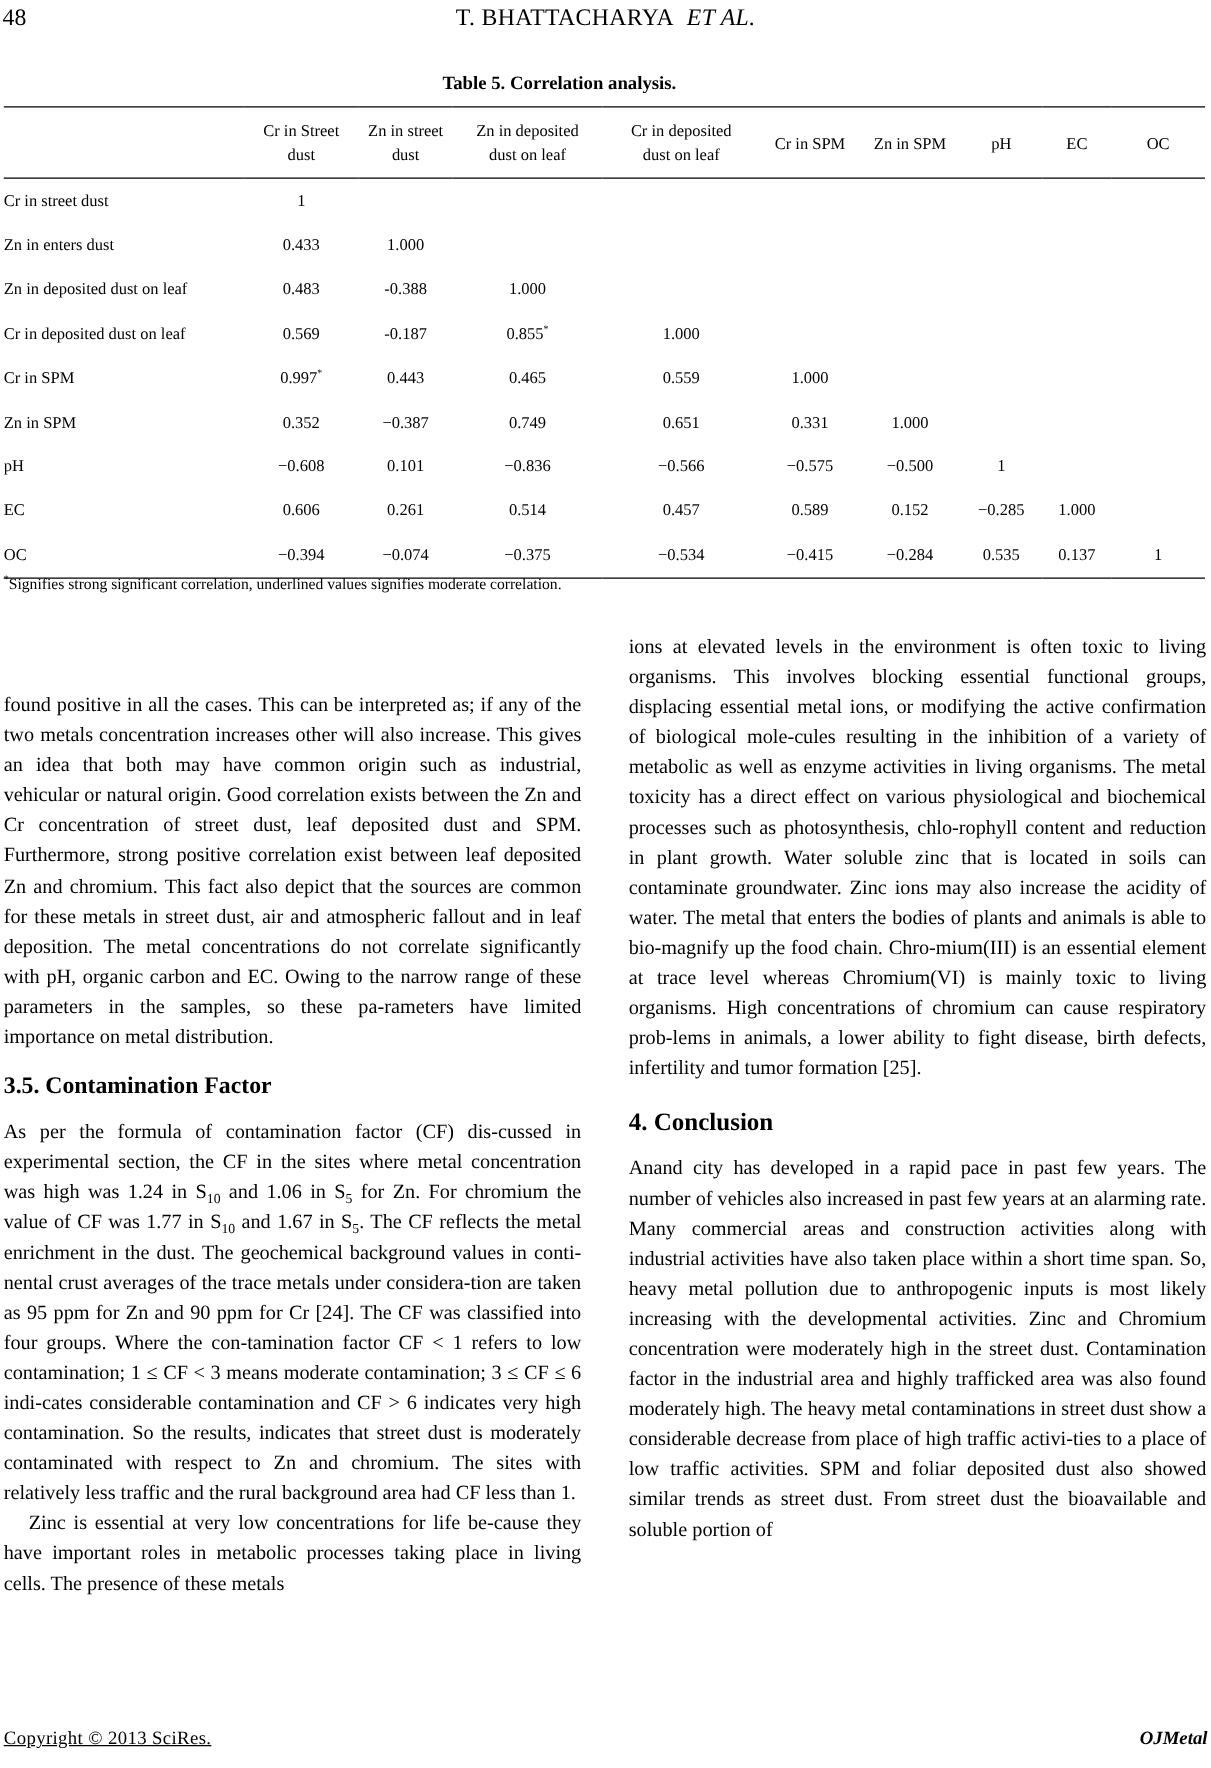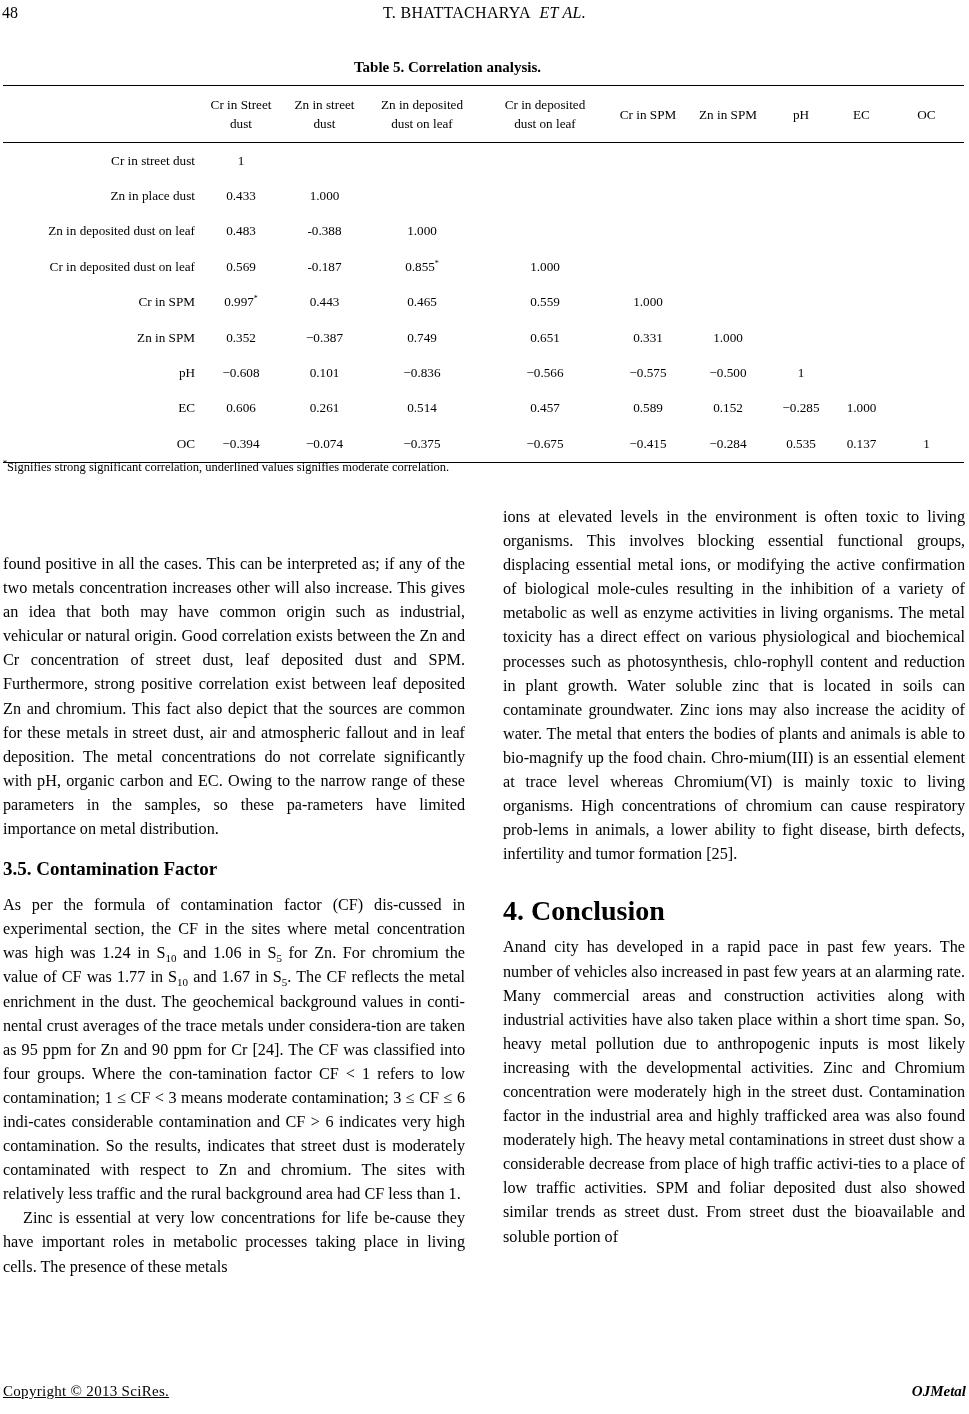--- a/index.html
+++ b/index.html
@@ -1,41 +1,41 @@
 <!DOCTYPE html>
 <html><head>
 <meta charset="utf-8">
 <style>
   html, body { margin: 0; padding: 0; background: #ffffff; }
   body {
     width: 969px; height: 1414px; position: relative; overflow: hidden;
     font-family: "Liberation Serif", "DejaVu Serif", serif; color: #000;
   }
-  .running-head { position: absolute; top: 4px; left: 0; width: 829px; height: 24px; font-size: 16px; text-decoration: underline; }
+  .running-head { position: absolute; top: 4px; left: 0; width: 829px; height: 24px; font-size: 19px; text-decoration: underline; }
   .page-num { position: absolute; left: 2px; top: 0; }
   .authors { position: absolute; left: 0; width: 969px; text-align: center; top: 0; letter-spacing: 0.3px; }
   .authors i { font-style: italic; }
   .table-caption { position: absolute; top: 59px; left: 0; width: 895px; text-align: center; font-weight: bold; font-size: 15px; }
   .table-wrap { position: absolute; top: 85px; left: 3px; width: 961px; }
   table.corr { width: 961px; border-collapse: collapse; font-size: 13.2px; }
   table.corr thead tr { border-top: 1.5px solid #000; border-bottom: 1px solid #000; }
   table.corr th { font-weight: normal; text-align: center; line-height: 19px; padding: 3px 0 3px 0; height: 50px; vertical-align: middle; }
   table.corr td { text-align: center; height: 35.4px; padding: 0; vertical-align: middle; }
   table.corr tbody tr:last-child { border-bottom: 1.5px solid #000; }
-  table.corr td.rowlabel { text-align: right; }
+  table.corr td.rowlabel { text-align: left; }
   .bold { font-weight: normal; }
   .sup { font-size: 8px; vertical-align: super; line-height: 0; }
   .footnote { position: absolute; top: 460px; left: 3px; font-size: 12.5px; }
   .col { position: absolute; width: 462px; font-size: 16.2px; line-height: 24.1px; text-align: justify; }
   .col p { margin: 0; text-align: justify; }
   .col p.indent { text-indent: 20px; }
   .col-left { left: 3px; top: 508px; margin-top: 44px; }
   .col-right { left: 503px; top: 505px; }
   h3.section { font-size: 19px; font-weight: bold; margin: 16px 0 12px 0; line-height: 24px; }
-  h3.section.big { font-size: 28px; margin: 33px 0 12px 0; }
+  h3.section.big { font-size: 20px; margin: 20px 0 12px 0; }
   sub { font-size: 11px; line-height: 0; }
   .footer { position: absolute; top: 1383px; left: 0; width: 969px; font-size: 15px; height: 22px; }
   .copyright { position: absolute; left: 3px; top: 0; letter-spacing: 0.3px; text-decoration: underline; }
   .journal { position: absolute; right: 3px; top: 0; font-weight: bold; font-style: italic; }
 </style>
 </head>
 <body>
 
 <div class="running-head">
   <span class="page-num">48</span>
@@ -81,21 +81,21 @@
           <td><span></span></td>
           <td><span></span></td>
           <td><span></span></td>
           <td><span></span></td>
           <td><span></span></td>
           <td><span></span></td>
           <td><span></span></td>
           <td><span></span></td>
         </tr>
         <tr>
-          <td class="rowlabel">Zn in place dust</td>
+          <td class="rowlabel">Zn in enters dust</td>
           <td><span>0.433</span></td>
           <td><span>1.000</span></td>
           <td><span></span></td>
           <td><span></span></td>
           <td><span></span></td>
           <td><span></span></td>
           <td><span></span></td>
           <td><span></span></td>
           <td><span></span></td>
         </tr>
@@ -169,21 +169,21 @@
           <td><span>0.152</span></td>
           <td><span>−0.285</span></td>
           <td><span>1.000</span></td>
           <td><span></span></td>
         </tr>
         <tr>
           <td class="rowlabel">OC</td>
           <td><span>−0.394</span></td>
           <td><span>−0.074</span></td>
           <td><span>−0.375</span></td>
-          <td><span>−0.675</span></td>
+          <td><span>−0.534</span></td>
           <td><span>−0.415</span></td>
           <td><span>−0.284</span></td>
           <td><span>0.535</span></td>
           <td><span>0.137</span></td>
           <td><span>1</span></td>
         </tr>
       </tbody>
   </table>
 </div>
 

